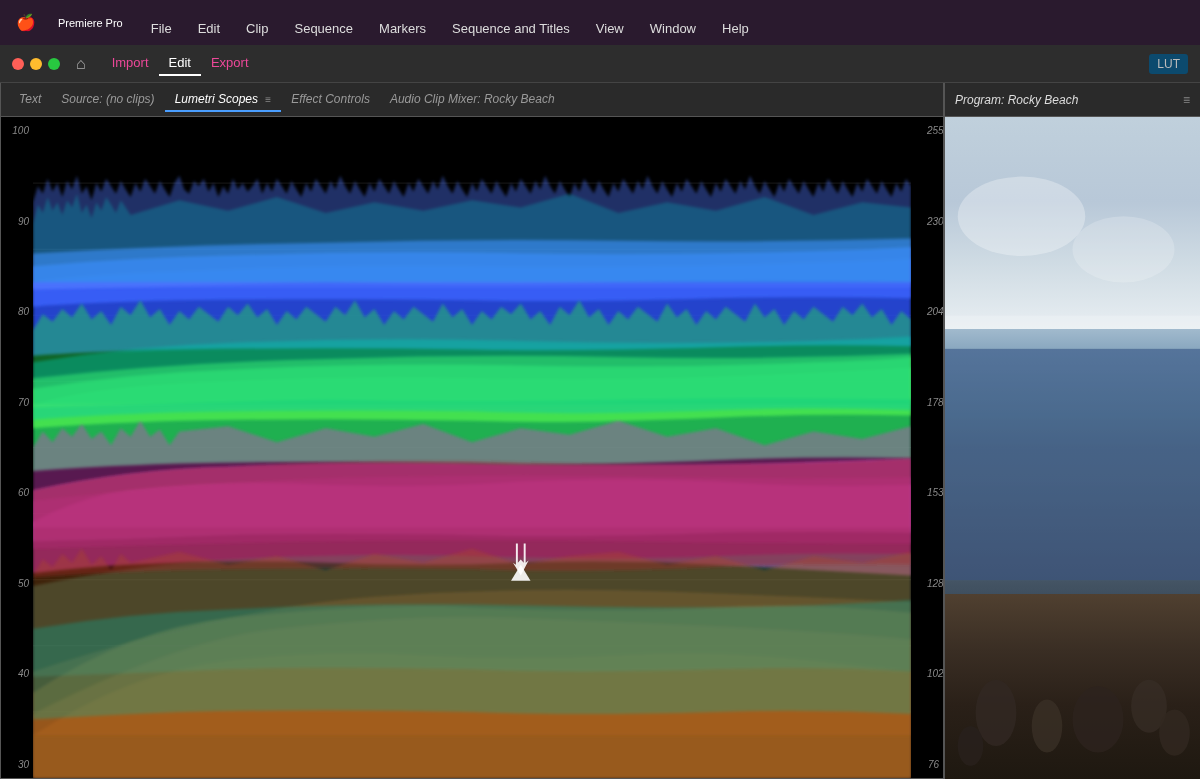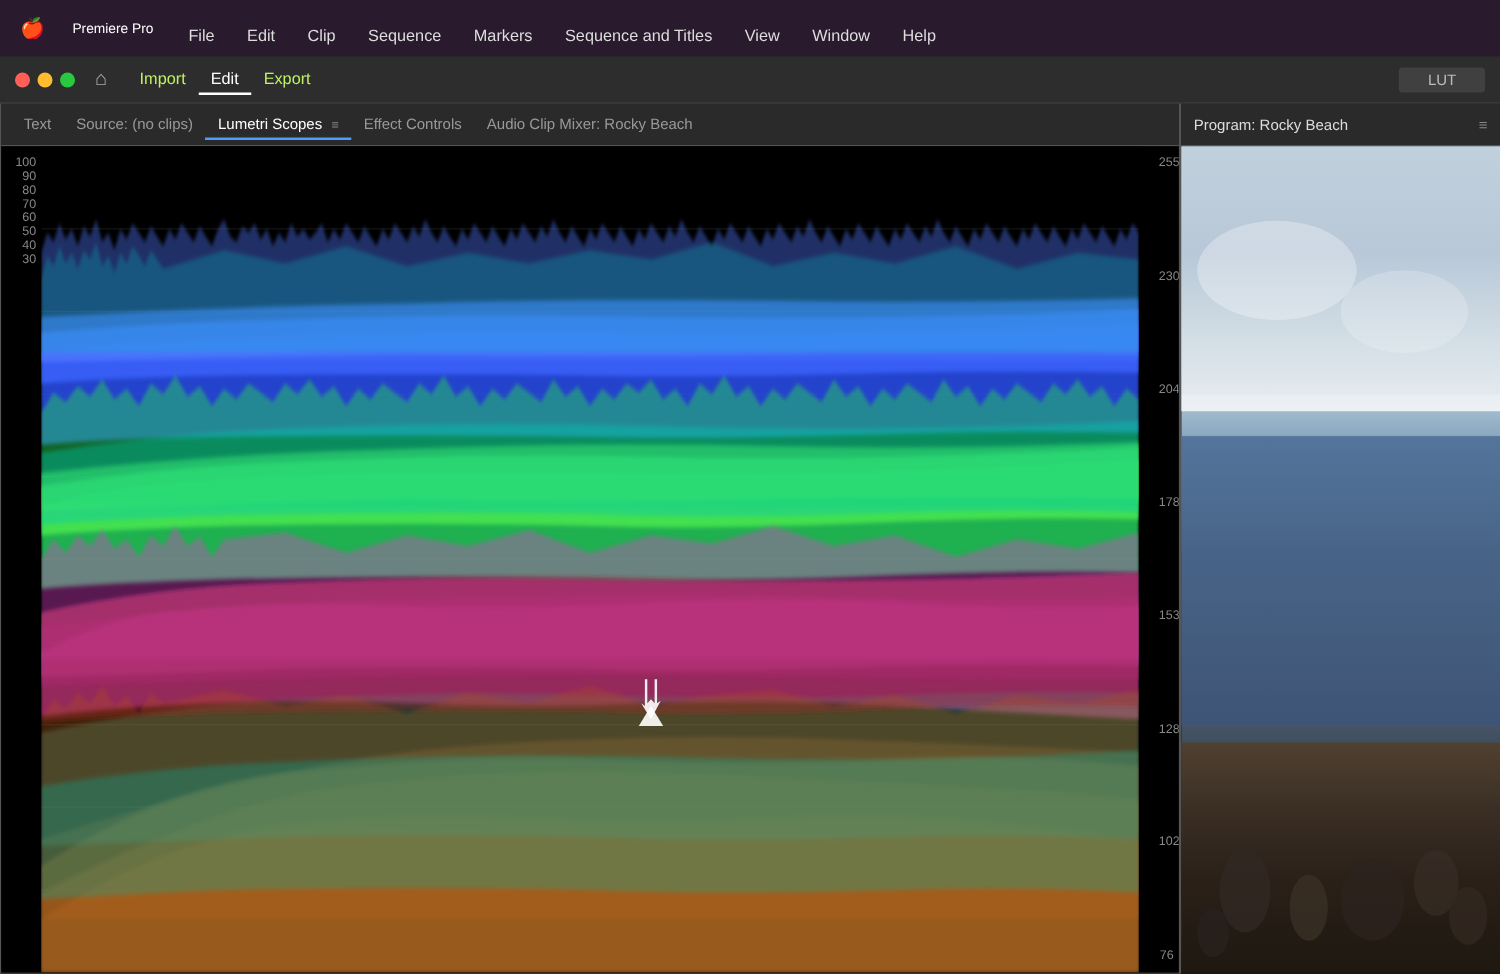--- a/index.html
+++ b/index.html
@@ -69,44 +69,45 @@
       color: #aaa;
       font-size: 16px;
       margin-right: 16px;
       cursor: pointer;
     }
     .toolbar-nav {
       display: flex;
       gap: 0;
     }
     .toolbar-nav-item {
-      color: #bef264;
+      color: #ec4899;
       font-size: 13px;
       padding: 4px 10px;
       cursor: pointer;
       border-bottom: 2px solid transparent;
     }
     .toolbar-nav-item.active {
       color: #fff;
       border-bottom: 2px solid #fff;
     }
     .lut-btn {
       margin-left: auto;
       color: #bbb;
       font-size: 12px;
-      background: #404040;
-      padding: 3px 23px;
+      background: #0c4a6e;
+      padding: 3px 8px;
       border-radius: 3px;
       cursor: pointer;
     }
 
     
     .main-layout {
       display: flex;
       height: calc(779px - 45px - 38px);
+      font-style: italic;
     }
 
     
     .left-panel {
       flex: 1;
       display: flex;
       flex-direction: column;
       border: 1px solid #555;
       border-top: none;
       min-width: 0;
@@ -150,20 +151,21 @@
 
     
     .y-axis-left {
       position: absolute;
       left: 0;
       top: 0;
       bottom: 0;
       width: 32px;
       display: flex;
       flex-direction: column;
+      justify-content: space-between;
       padding: 8px 4px;
       z-index: 10;
       border-radius: 16px;
     }
     .y-label {
       font-size: 10px;
       color: #888;
       text-align: right;
     }
 

